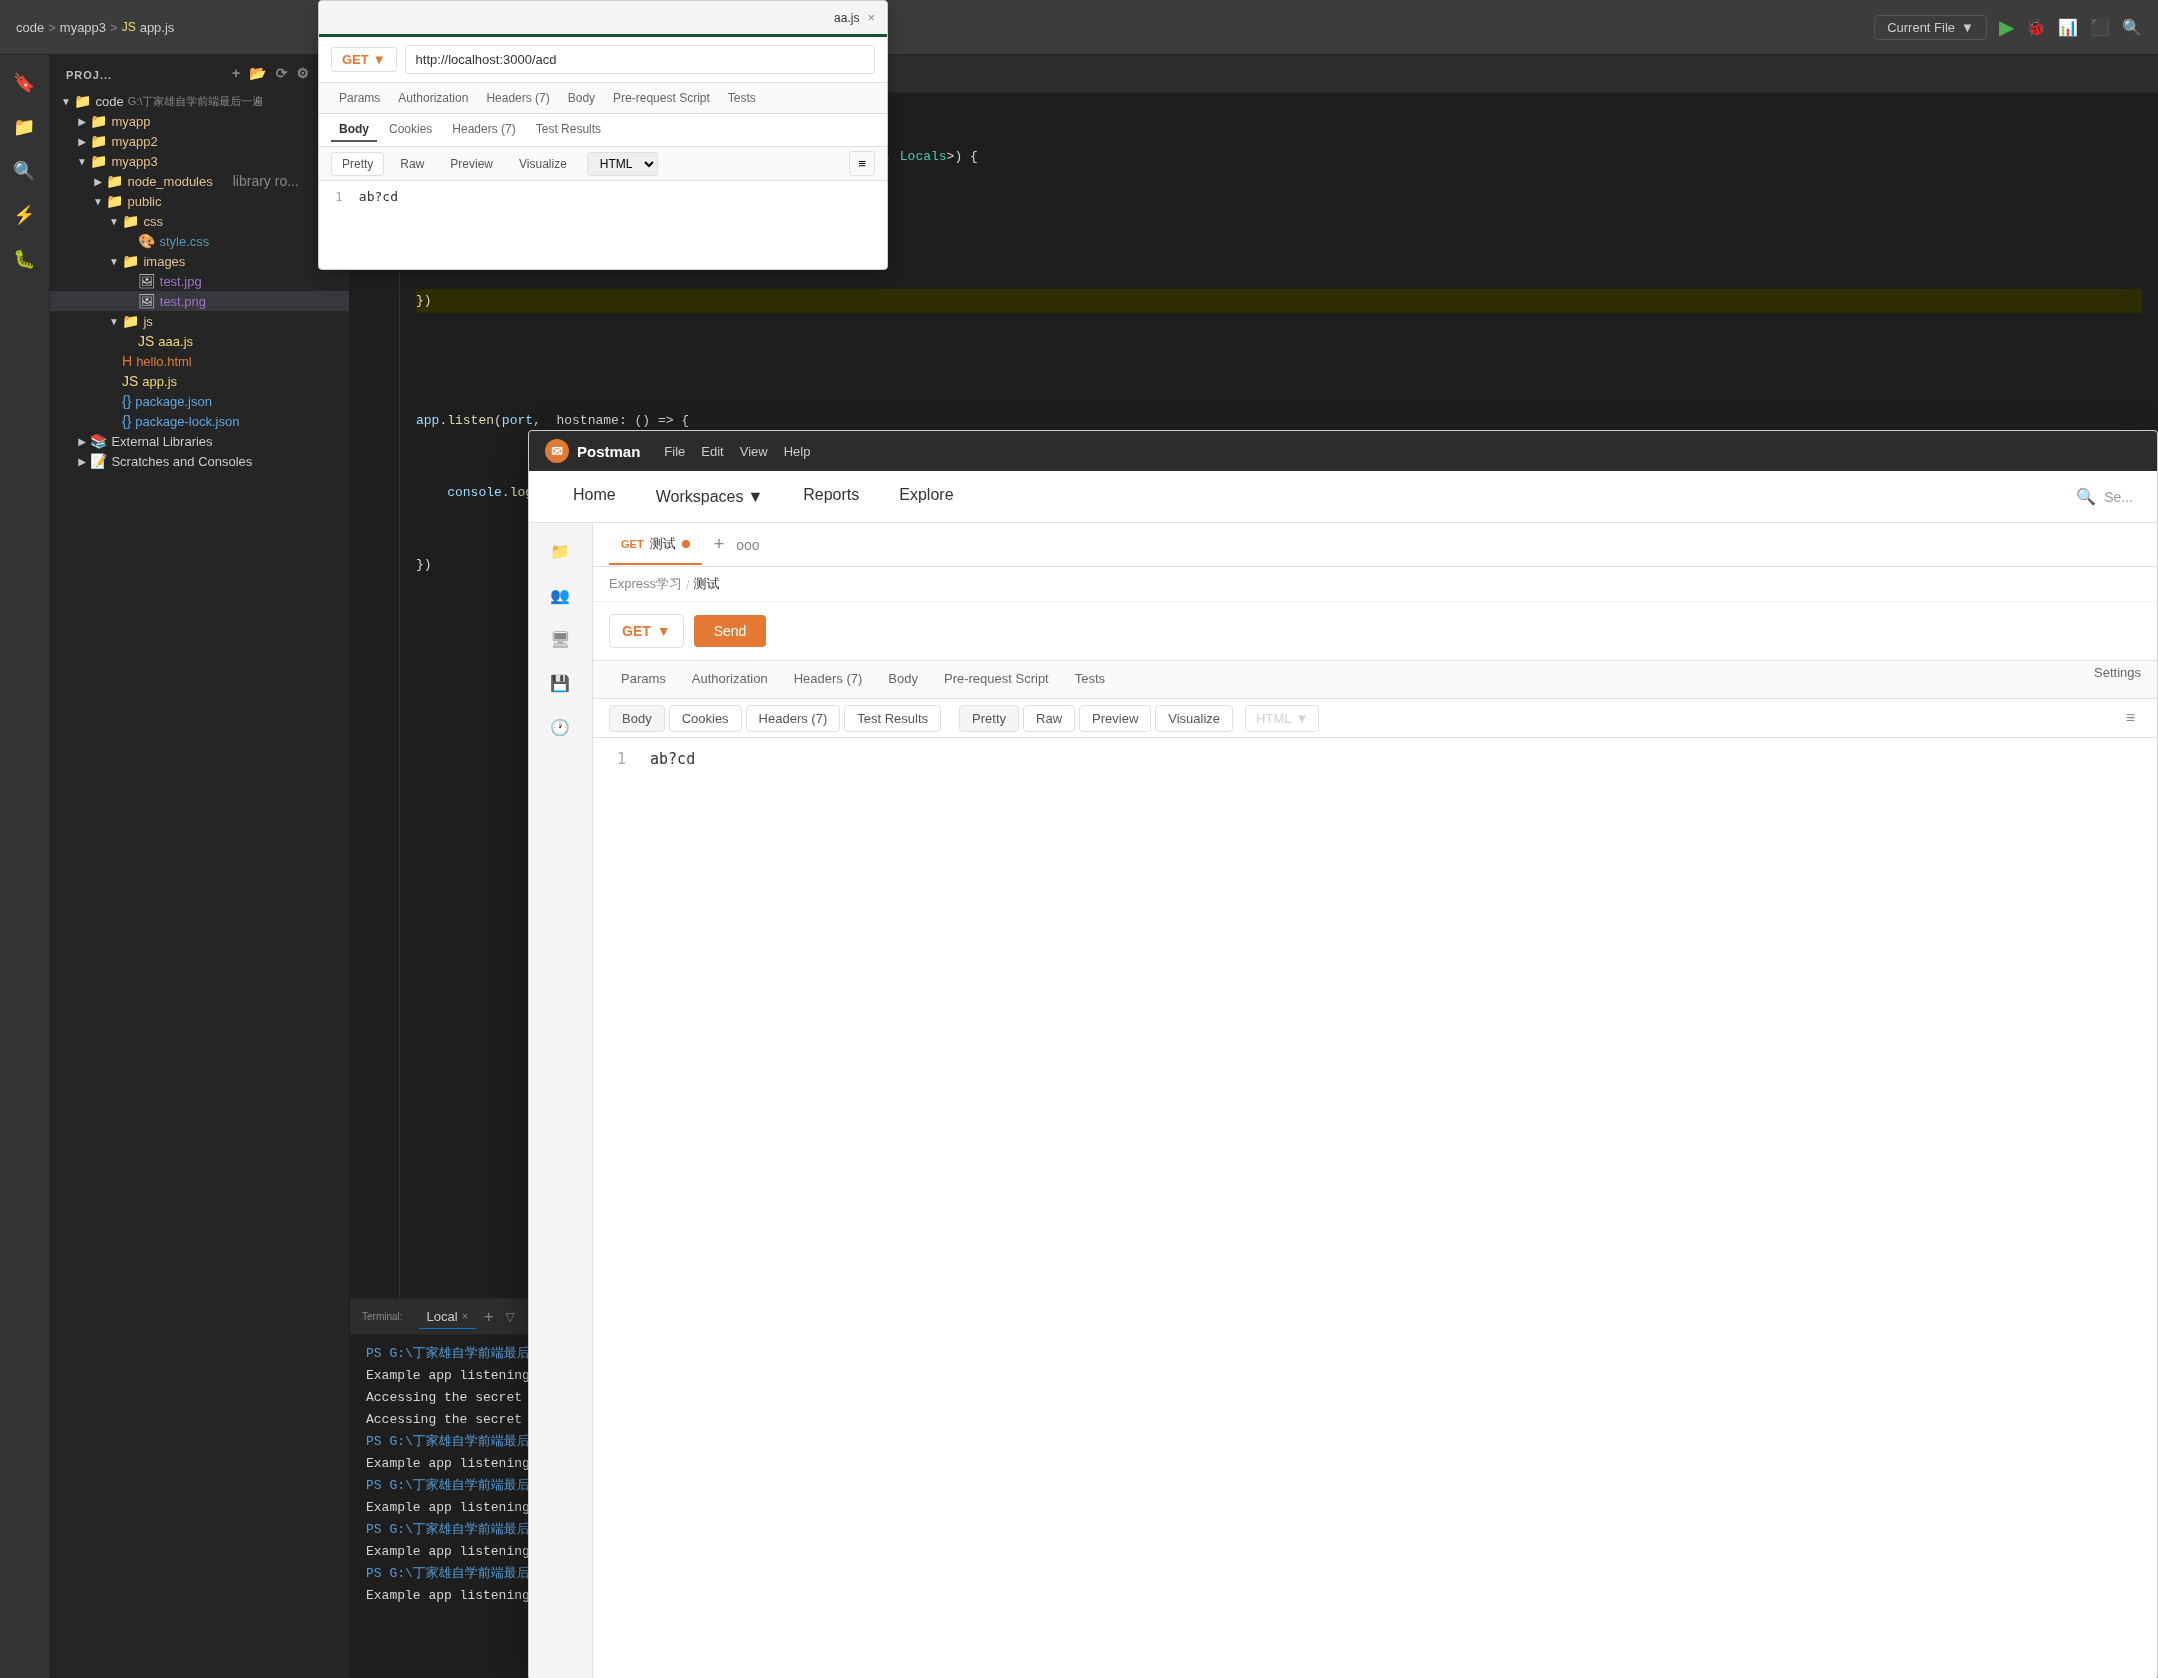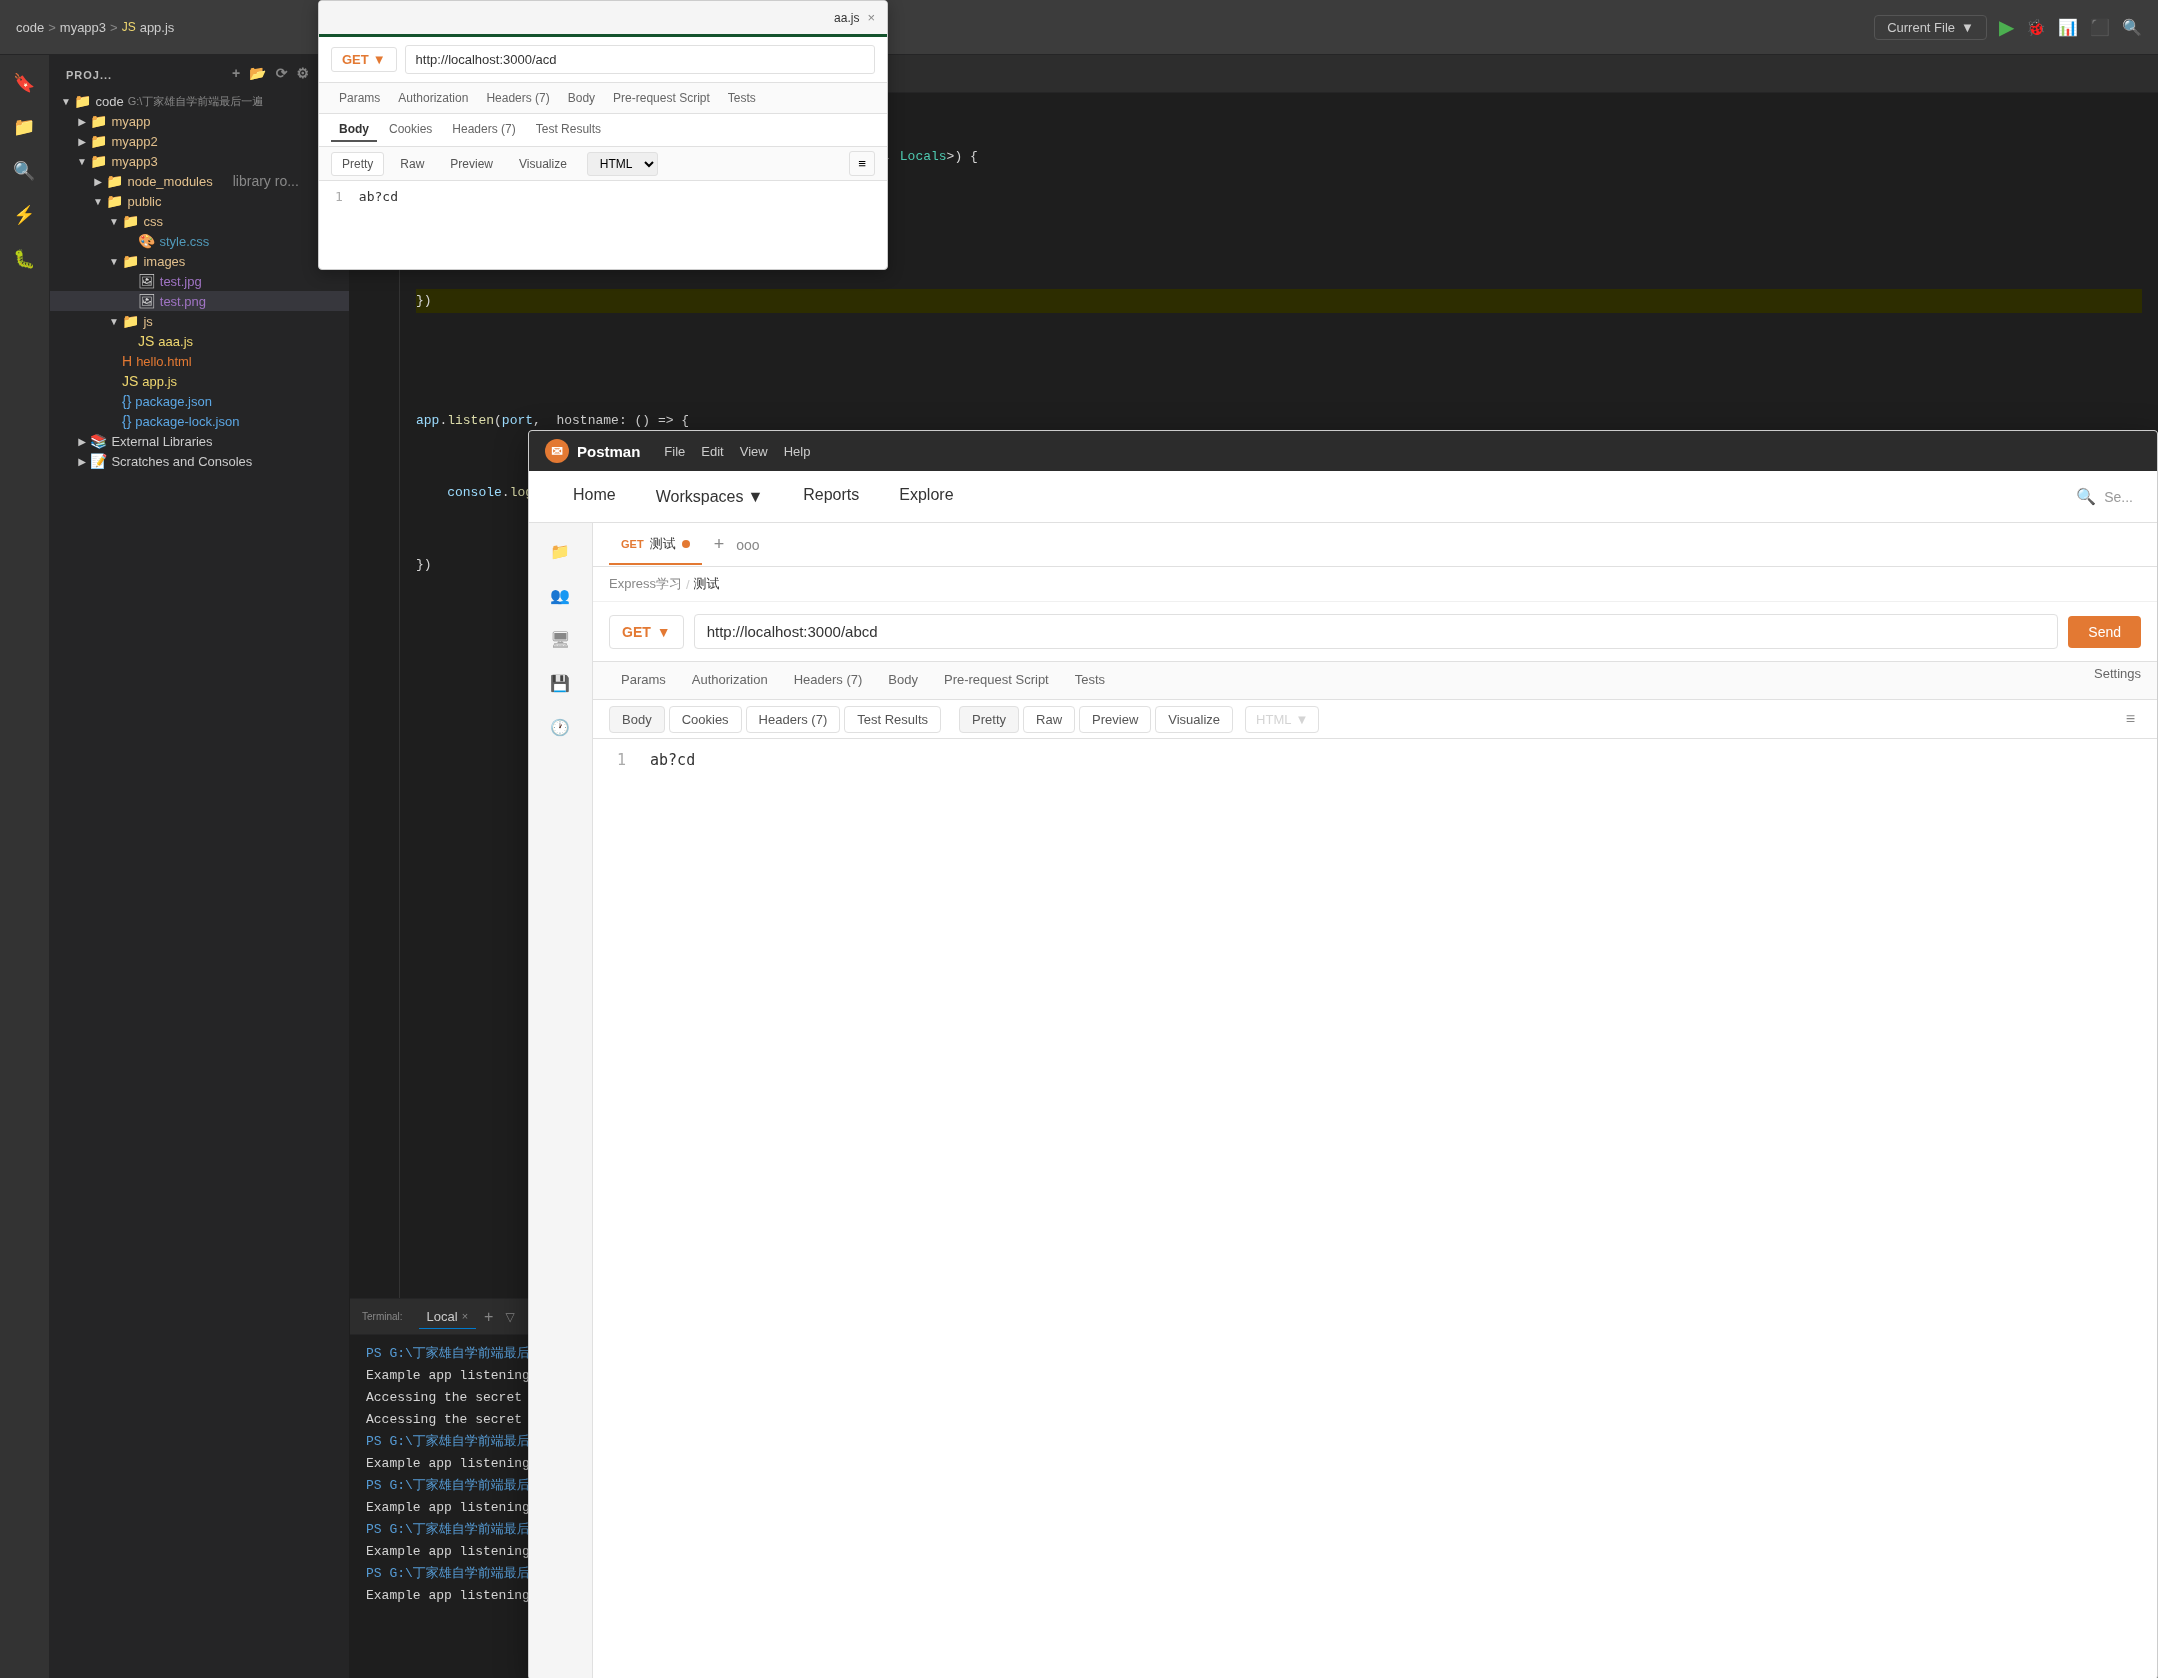--- a/index.html
+++ b/index.html
@@ -512,21 +512,20 @@
         <span>Express学习</span>
         <span class="sep">/</span>
         <span class="active-crumb">测试</span>
       </div>
 
       <div class="pm-url-bar">
         <div class="pm-method-sel">
           <span>GET</span>
           <span>▼</span>
         </div>
-        <input class="pm-url-input" style="font-size: 15px;" value="http://localhost:3000/abcd">
         <button class="pm-send-btn">Send</button>
       </div>
 
       <div class="pm-req-tabs">
         <span class="pm-rtab">Params</span>
         <span class="pm-rtab">Authorization</span>
         <span class="pm-rtab">Headers (7)</span>
         <span class="pm-rtab">Body</span>
         <span class="pm-rtab">Pre-request Script</span>
         <span class="pm-rtab">Tests</span>

